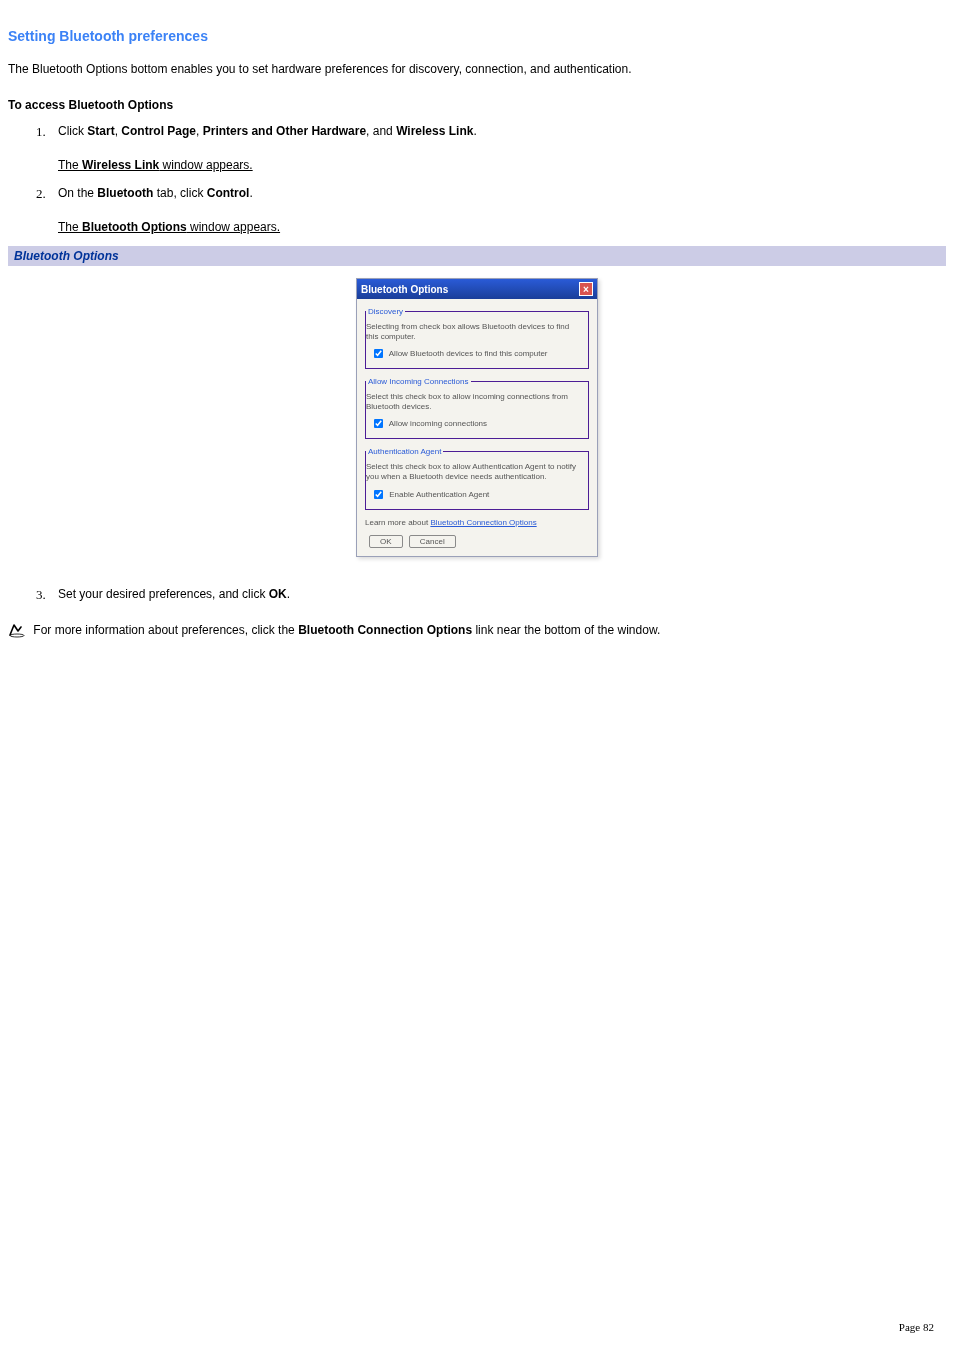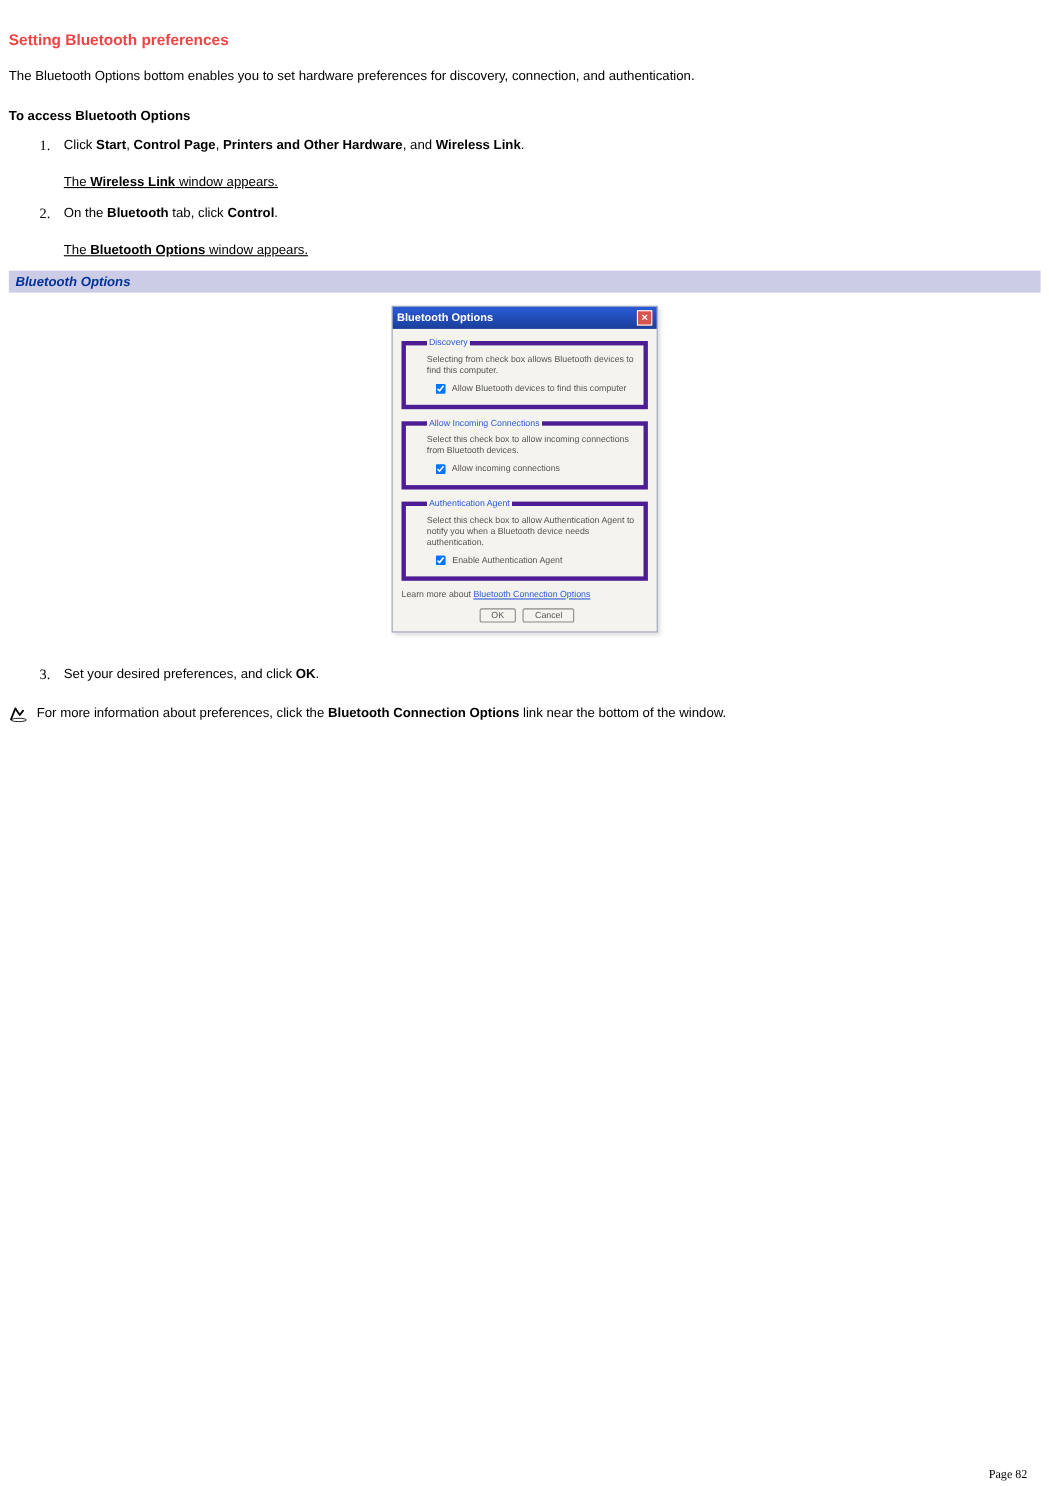--- a/index.html
+++ b/index.html
@@ -7,21 +7,21 @@
     font-size: 12px;
     color: #000;
     margin: 0;
     padding: 8px 8px 20px 8px;
     width: 954px;
     box-sizing: border-box;
     position: relative;
     min-height: 1351px;
   }
   h2.main-heading {
-    color: #ef4444;
+    color: #3b82f6;
     font-size: 14px;
     font-weight: bold;
     margin: 20px 0 16px 0;
   }
   p.intro {
     margin: 14px 0 20px 0;
     line-height: 1.5;
   }
   p.sub-heading {
     font-weight: bold;
@@ -92,22 +92,22 @@
     align-items: center;
     justify-content: center;
     font-size: 10px;
     border: 1px solid #fff;
     box-sizing: border-box;
   }
   .dlg .body {
     padding: 8px 8px 6px 8px;
   }
   .dlg fieldset {
-    border: 4px solid #4c1d95;
-    padding: 4px 6px 8px 19px;
+    border: 1px solid #4c1d95;
+    padding: 4px 6px 8px 0;
     margin: 0 0 8px 0;
   }
   .dlg legend {
     color: #2a5bd7;
     font-size: 8px;
     padding: 0 2px;
   }
   .dlg .desc {
     margin: 2px 0 6px 0;
     line-height: 1.2;
@@ -123,21 +123,21 @@
     margin: 0 2px 0 0;
   }
   .dlg .learn {
     color: #2a5bd7;
     text-decoration: underline;
     font-size: 8px;
     margin: 0 0 6px 0;
     display: inline-block;
   }
   .dlg .btnrow {
-    text-align: center;
+    text-align: left;
     padding: 2px 0 2px 0;
   }
   .dlg .btn {
     display: inline-block;
     border: 1px solid #8a8a8a;
     background: #F4F3EE;
     padding: 1px 10px;
     font-size: 8px;
     margin-left: 4px;
     border-radius: 2px;
@@ -147,21 +147,21 @@
     line-height: 1.5;
   }
   .note-icon {
     display: inline-block;
     vertical-align: middle;
     margin-right: 4px;
   }
   .note-icon svg { display: block; }
   .page-num {
     position: absolute;
-    bottom: 4px;
+    bottom: 18px;
     right: 20px;
     font-family: "Times New Roman", serif;
     font-size: 11px;
   }
 </style>
 </head>
 <body>
 
 <h2 class="main-heading">Setting Bluetooth preferences</h2>
 

